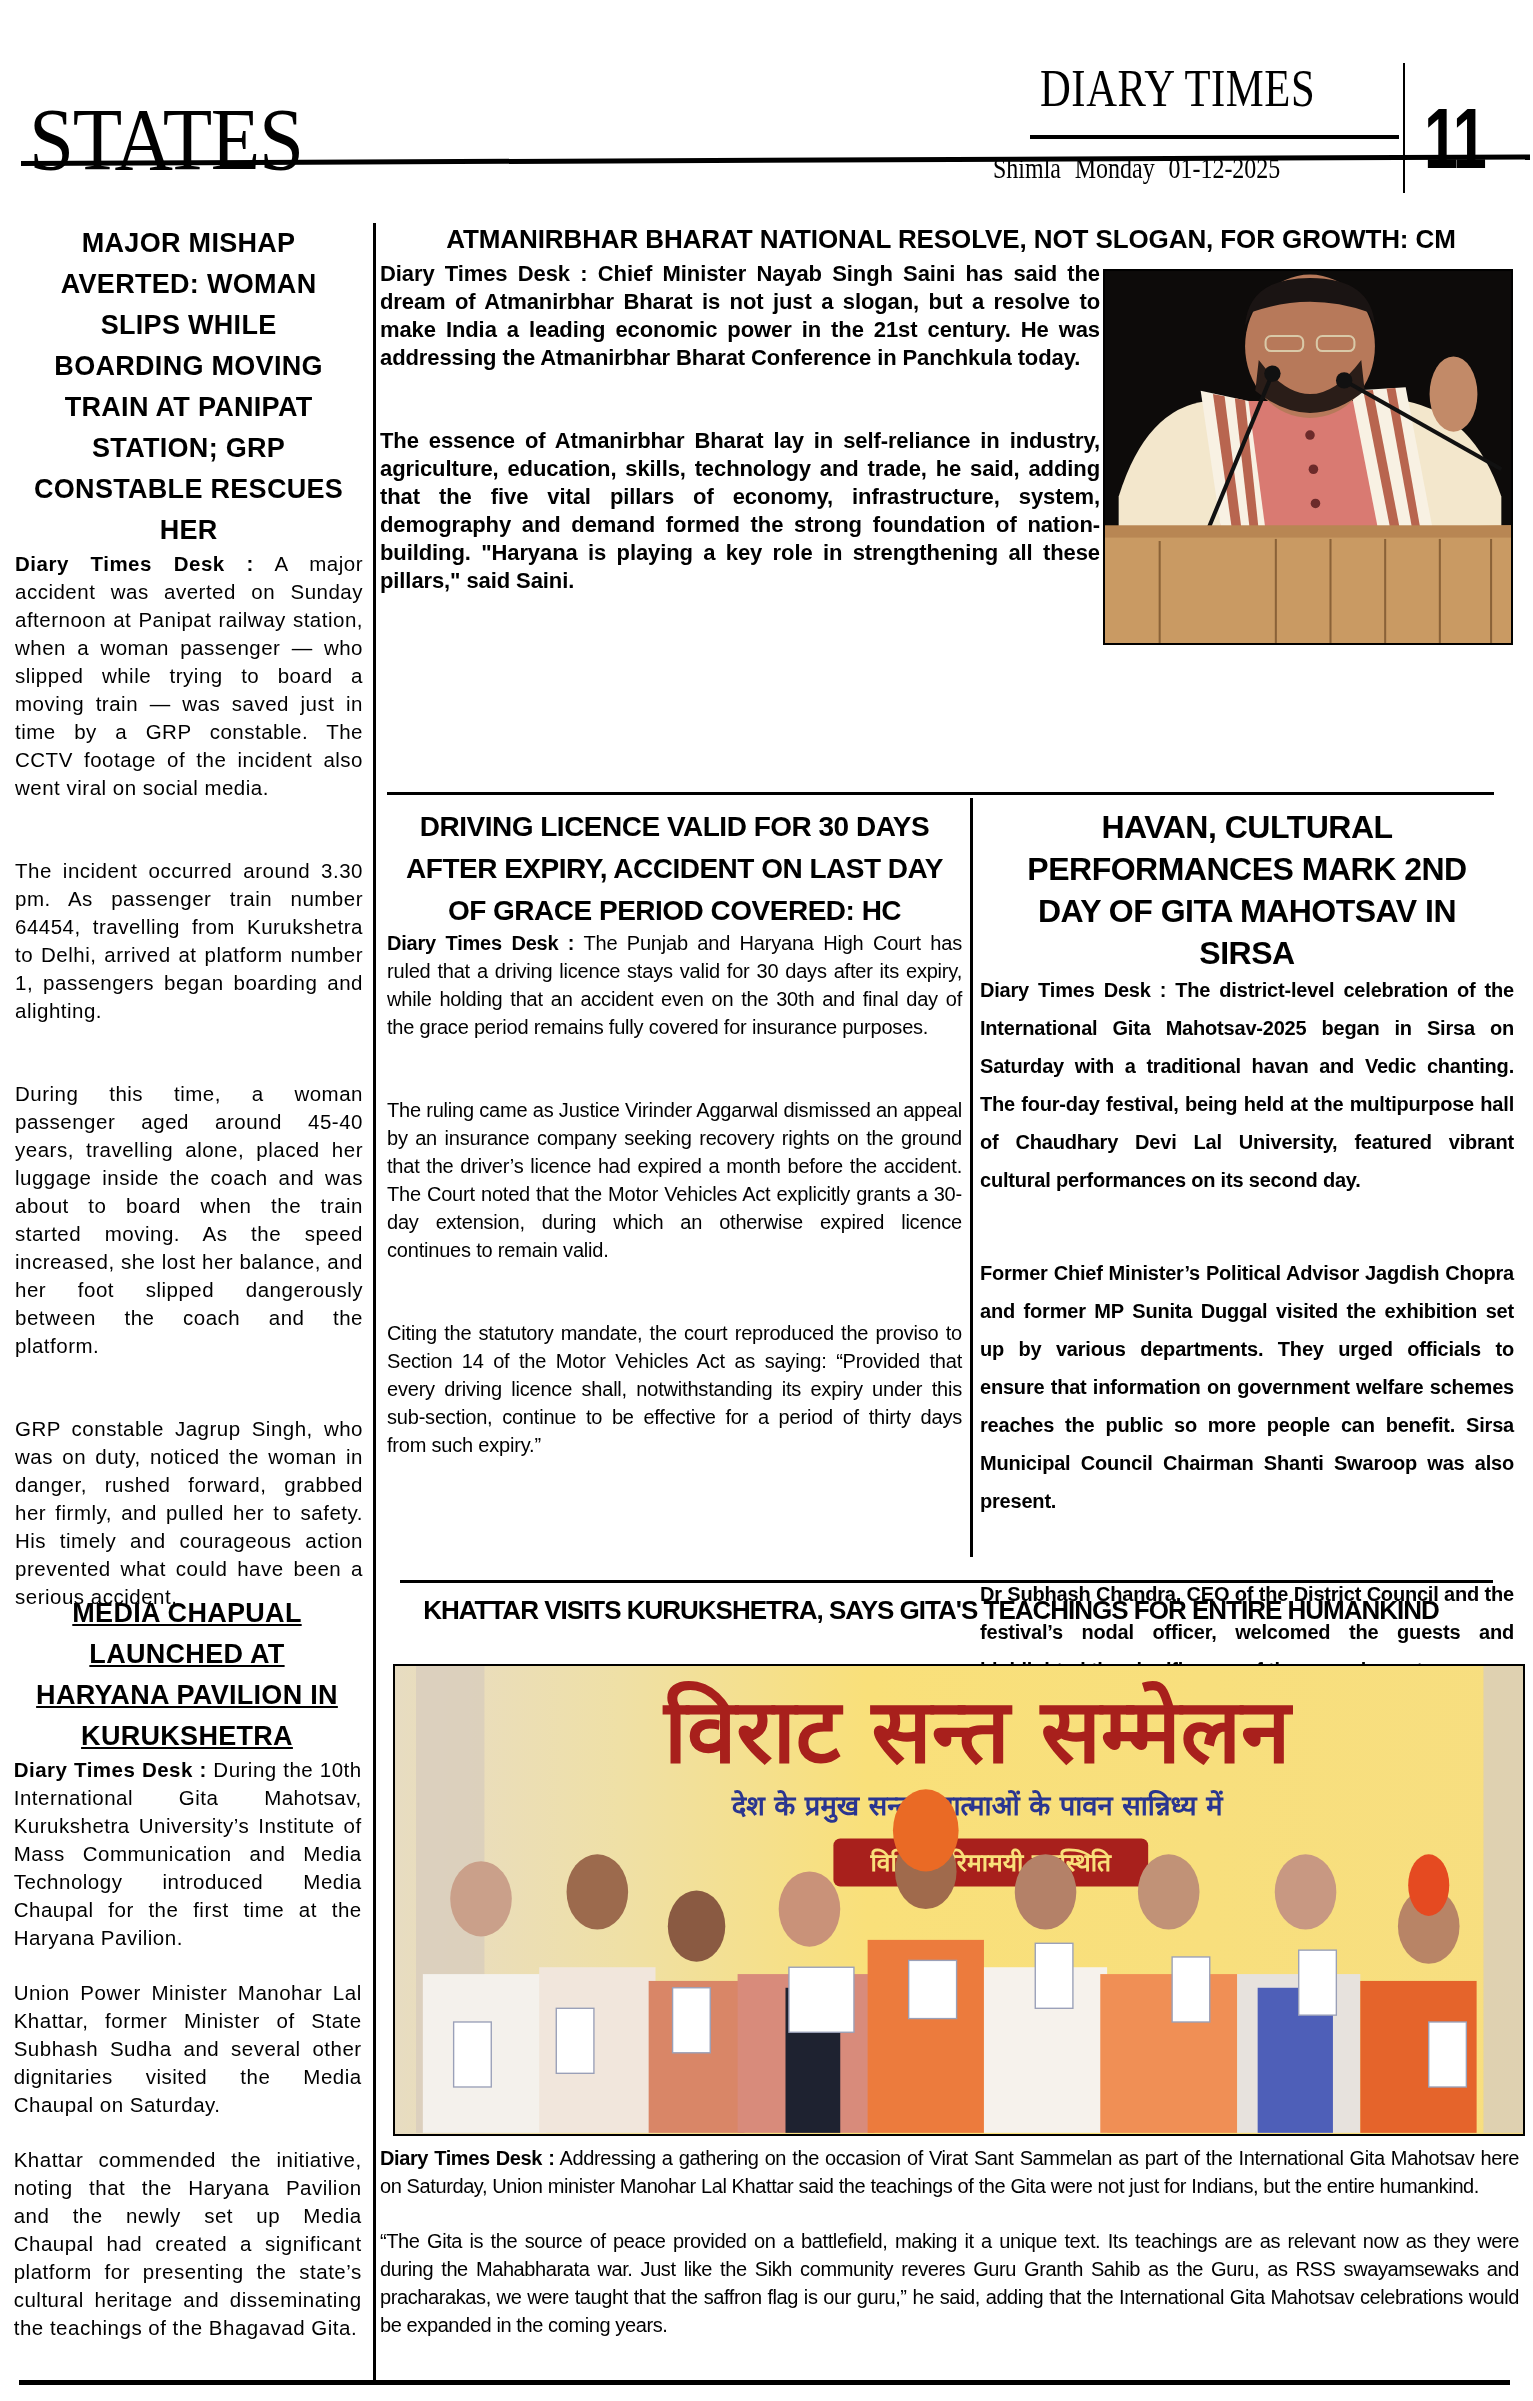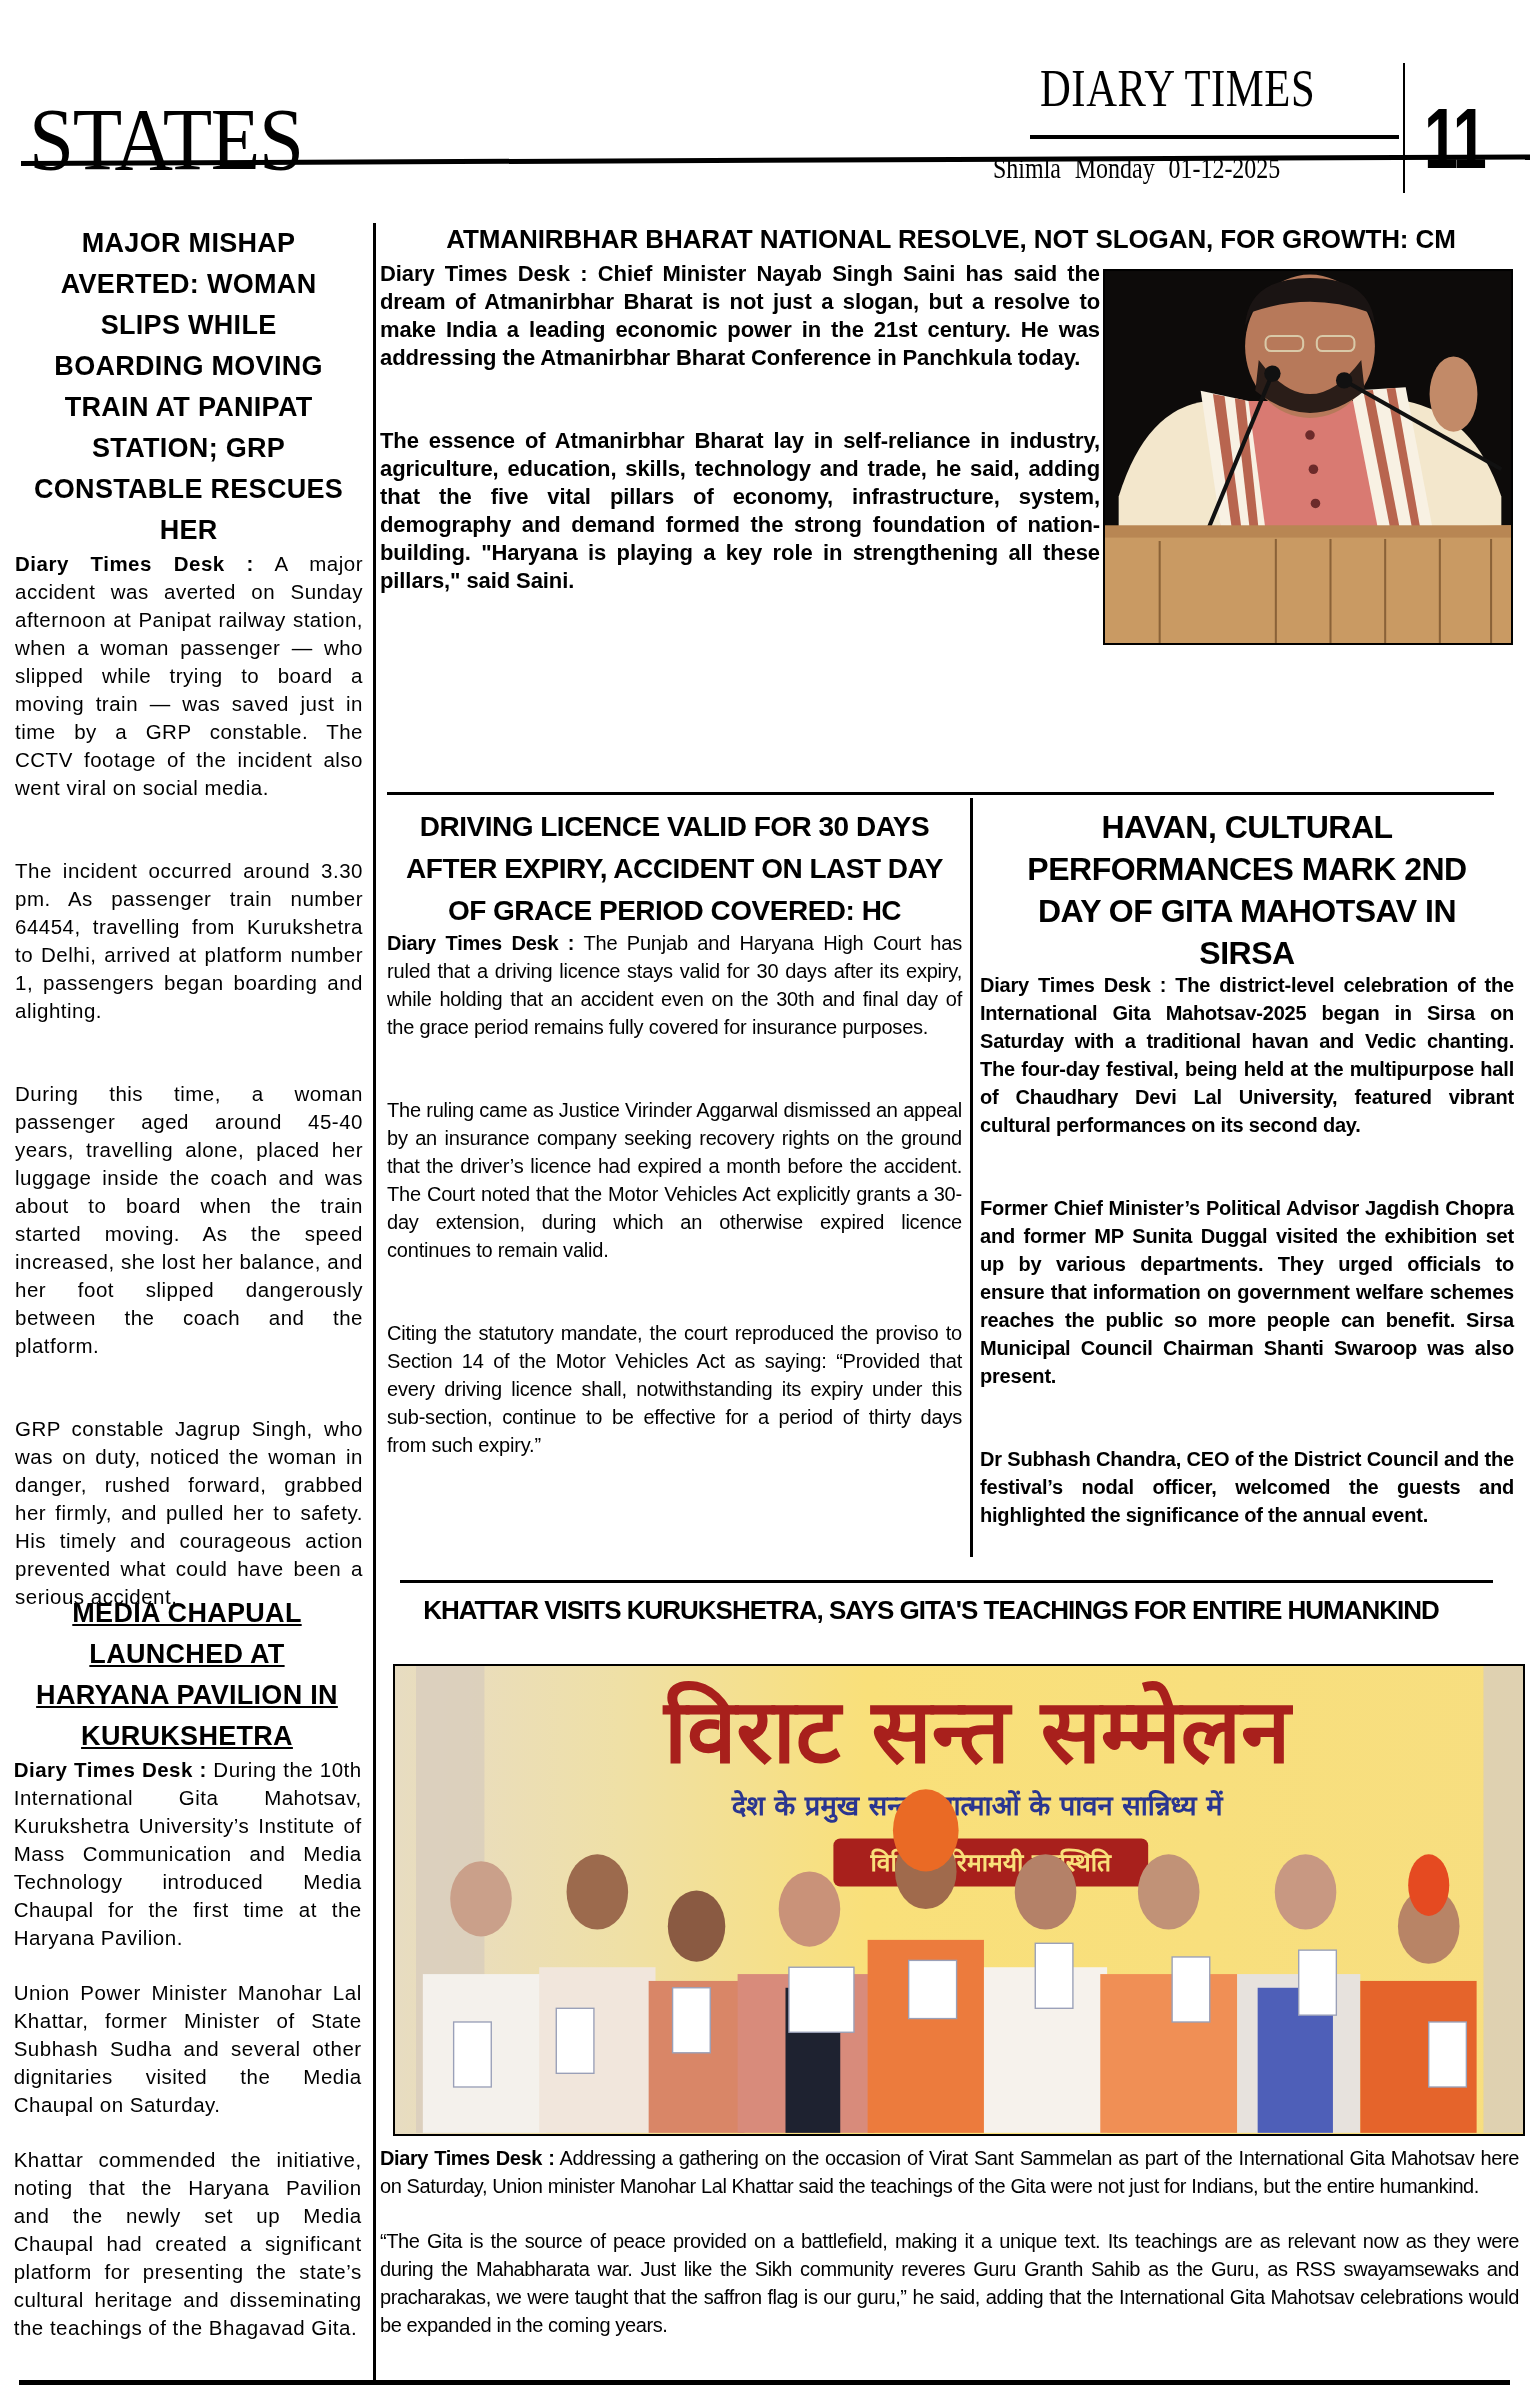--- a/index.html
+++ b/index.html
@@ -46,21 +46,21 @@
   
   .body { text-align: justify; }
   .body p { margin: 0; }
   .left-body { font-size: 20.5px; line-height: 28px; letter-spacing: 0.5px; }
   .lede { font-weight: bold; }
   .gap { height: 55px; }
   .gap-sm { height: 27px; }
 
   .cm-body { font-size: 22px; line-height: 28px; font-weight: bold; letter-spacing: -0.1px; }
   .dl-body { font-size: 20px; line-height: 28px; letter-spacing: -0.2px; }
-  .sirsa-body { font-size: 20px; line-height: 28px; font-weight: bold; letter-spacing: -0.2px; }
+  .sirsa-body { font-size: 20px; line-height: 38px; font-weight: bold; letter-spacing: -0.2px; }
   .kh-body { font-size: 20px; line-height: 28px; letter-spacing: -0.4px; }
 
   
   .photo { border: 2.7px solid #000; overflow: hidden; }
   .cm-photo { background: #0d0b0a; }
   .sammelan-photo { background: linear-gradient(90deg,#e7dcc2 0%,#f3e2a0 15%,#f9e07a 40%,#fbe375 70%,#f5dc84 100%); padding-left: 21px; }
 </style>
 </head>
 <body>
 

